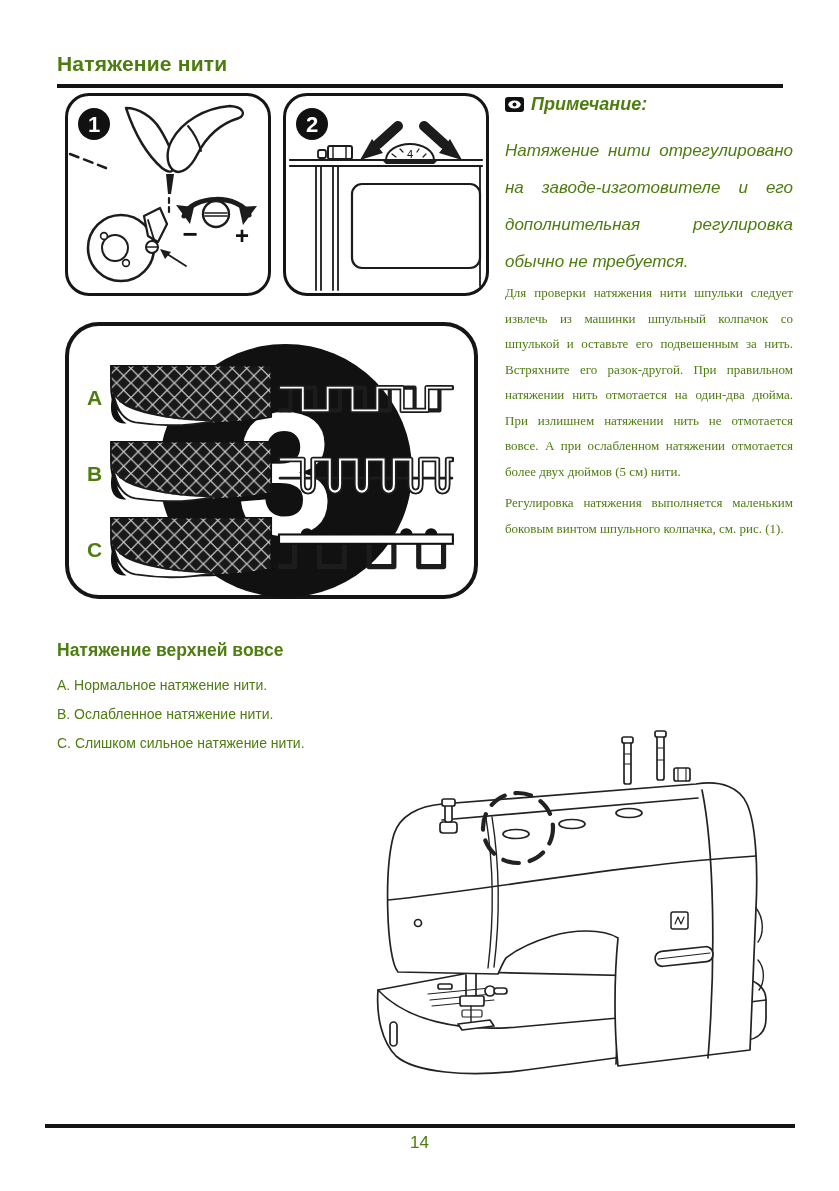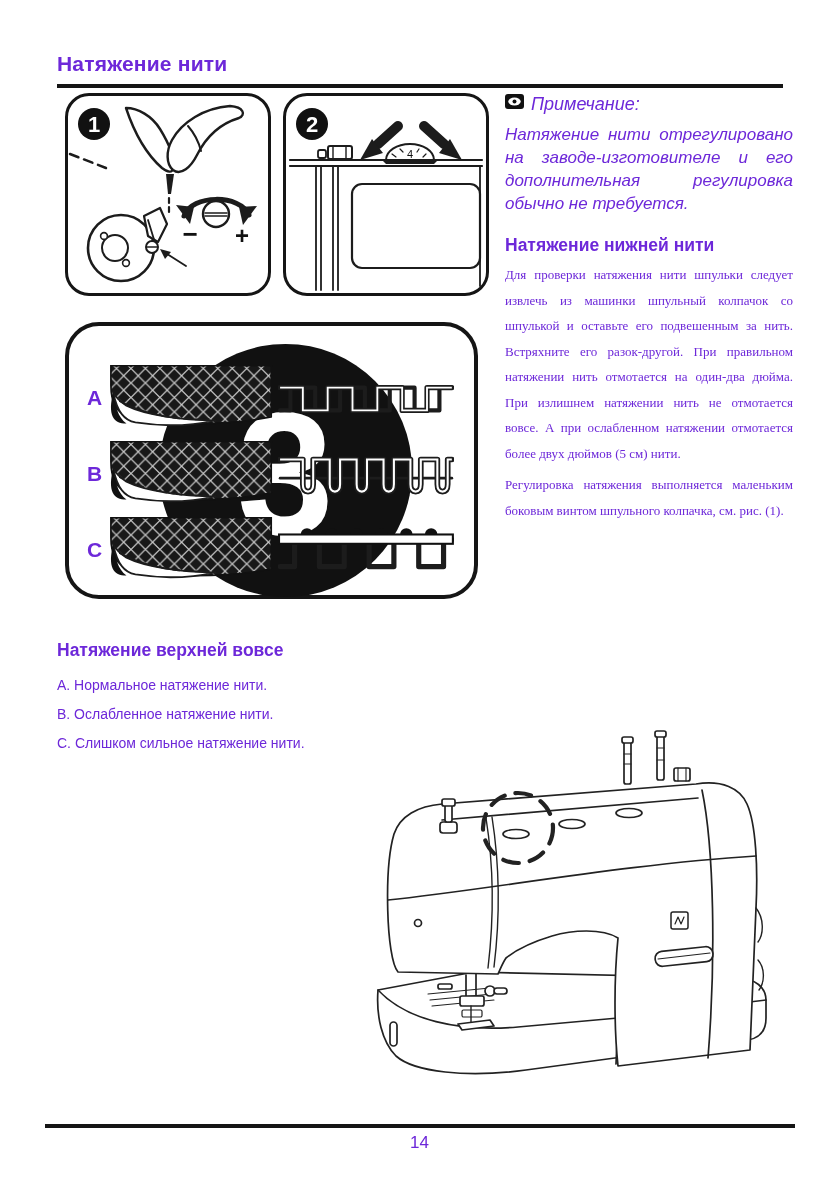--- a/index.html
+++ b/index.html
@@ -1,33 +1,33 @@
 <!DOCTYPE html>
 <html><head>
 <meta charset="utf-8">
 <style>
   html,body{margin:0;padding:0;background:#9a9a9a;}
   .page{
     position:relative;width:839px;height:1191px;background:#fff;margin:0 auto;
-    font-family:"Liberation Sans","DejaVu Sans",sans-serif;color:#6d28d9;overflow:hidden;
+    font-family:"Liberation Sans","DejaVu Sans",sans-serif;color:#4d7c0f;overflow:hidden;
   }
   .title{position:absolute;left:57px;top:52px;font-size:21px;font-weight:700;letter-spacing:.2px;}
   .title-rule{position:absolute;left:57px;top:84px;width:726px;height:4px;background:#151515;}
   .figbox{position:absolute;border:3px solid #151515;border-radius:24px;background:#fff;box-sizing:border-box;}
   #fig1{left:65px;top:93px;width:206px;height:203px;}
   #fig2{left:283px;top:93px;width:206px;height:203px;}
   #fig3{left:65px;top:322px;width:413px;height:277px;border-radius:34px;border-width:4px;}
   .figbox svg{display:block;width:100%;height:100%;}
   .badge{fill:#111;}
   .badge-num{fill:#fff;font-weight:700;font-size:22px;font-family:"Liberation Sans",sans-serif;}
   .ln{stroke:#1c1c1c;fill:none;stroke-linecap:round;stroke-linejoin:round;}
   .lnf{stroke:#1c1c1c;fill:#fff;stroke-linecap:round;stroke-linejoin:round;}
   .right-col{position:absolute;left:505px;top:94px;width:288px;}
-  .note-head{display:flex;gap:7px;font-size:18px;font-weight:400;font-style:italic;margin-bottom:8px;}
-  .note-body{font-size:17px;font-style:italic;line-height:23px;text-align:justify;}
+  .note-head{display:flex;align-items:center;gap:7px;font-size:18px;font-weight:700;font-style:italic;margin-bottom:17px;}
+  .note-body{font-size:17px;font-style:italic;line-height:37px;text-align:justify;}
   .col-heading{font-size:17.5px;font-weight:700;margin:20px 0 6px 0;}
   .col-para{font-size:13px;line-height:25.5px;text-align:justify;margin:0 0 6px 0;font-family:Liberation Serif, serif;}
   .section2{position:absolute;left:57px;top:640px;width:732px;}
   .sec2-heading{font-size:17.5px;font-weight:700;margin-bottom:10px;}
   .sec2-para{font-size:17px;line-height:26px;margin:0 0 8px 0;}
   .abc-item{font-size:14px;line-height:29px;}
   .machine{position:absolute;left:366px;top:728px;width:442px;height:394px;}
   .footer-rule{position:absolute;left:45px;top:1124px;width:750px;height:4px;background:#151515;}
   .page-num{position:absolute;left:0;top:1133px;width:839px;text-align:center;font-size:17px;}
   
@@ -186,21 +186,20 @@
     <div class="note-head">
       <svg width="19" height="15" viewBox="0 0 19 15">
         <rect x="0" y="0" width="19" height="15" rx="3" fill="#111"></rect>
         <ellipse cx="9.5" cy="7.5" rx="6.2" ry="4" fill="#fff"></ellipse>
         <circle cx="9.5" cy="7.5" r="2" fill="#111"></circle>
       </svg>
       <span>Примечание:</span>
     </div>
     <div class="note-body">Натяжение нити отрегулировано на заводе-изготовителе и его дополнительная регулировка обычно не требуется.</div>
 
-    <div class="col-heading">Натяжение нижней нити</div>
     <p class="col-para">Для проверки натяжения нити шпульки следует извлечь из машинки шпульный колпачок со шпулькой и оставьте его подвешенным за нить. Встряхните его разок-другой. При правильном натяжении нить отмотается на один-два дюйма. При излишнем натяжении нить не отмотается вовсе. А при ослабленном натяжении отмотается более двух дюймов (5 см) нити.</p>
     <p class="col-para">Регулировка натяжения выполняется маленьким боковым винтом шпульного колпачка, см. рис. (1).</p>
   </div>
 
   <div class="section2">
     <div class="sec2-heading">Натяжение верхней вовсе</div>
     <div class="abc-item">A. Нормальное натяжение нити.</div>
     <div class="abc-item">B. Ослабленное натяжение нити.</div>
     <div class="abc-item">C. Слишком сильное натяжение нити.</div>
   </div>

